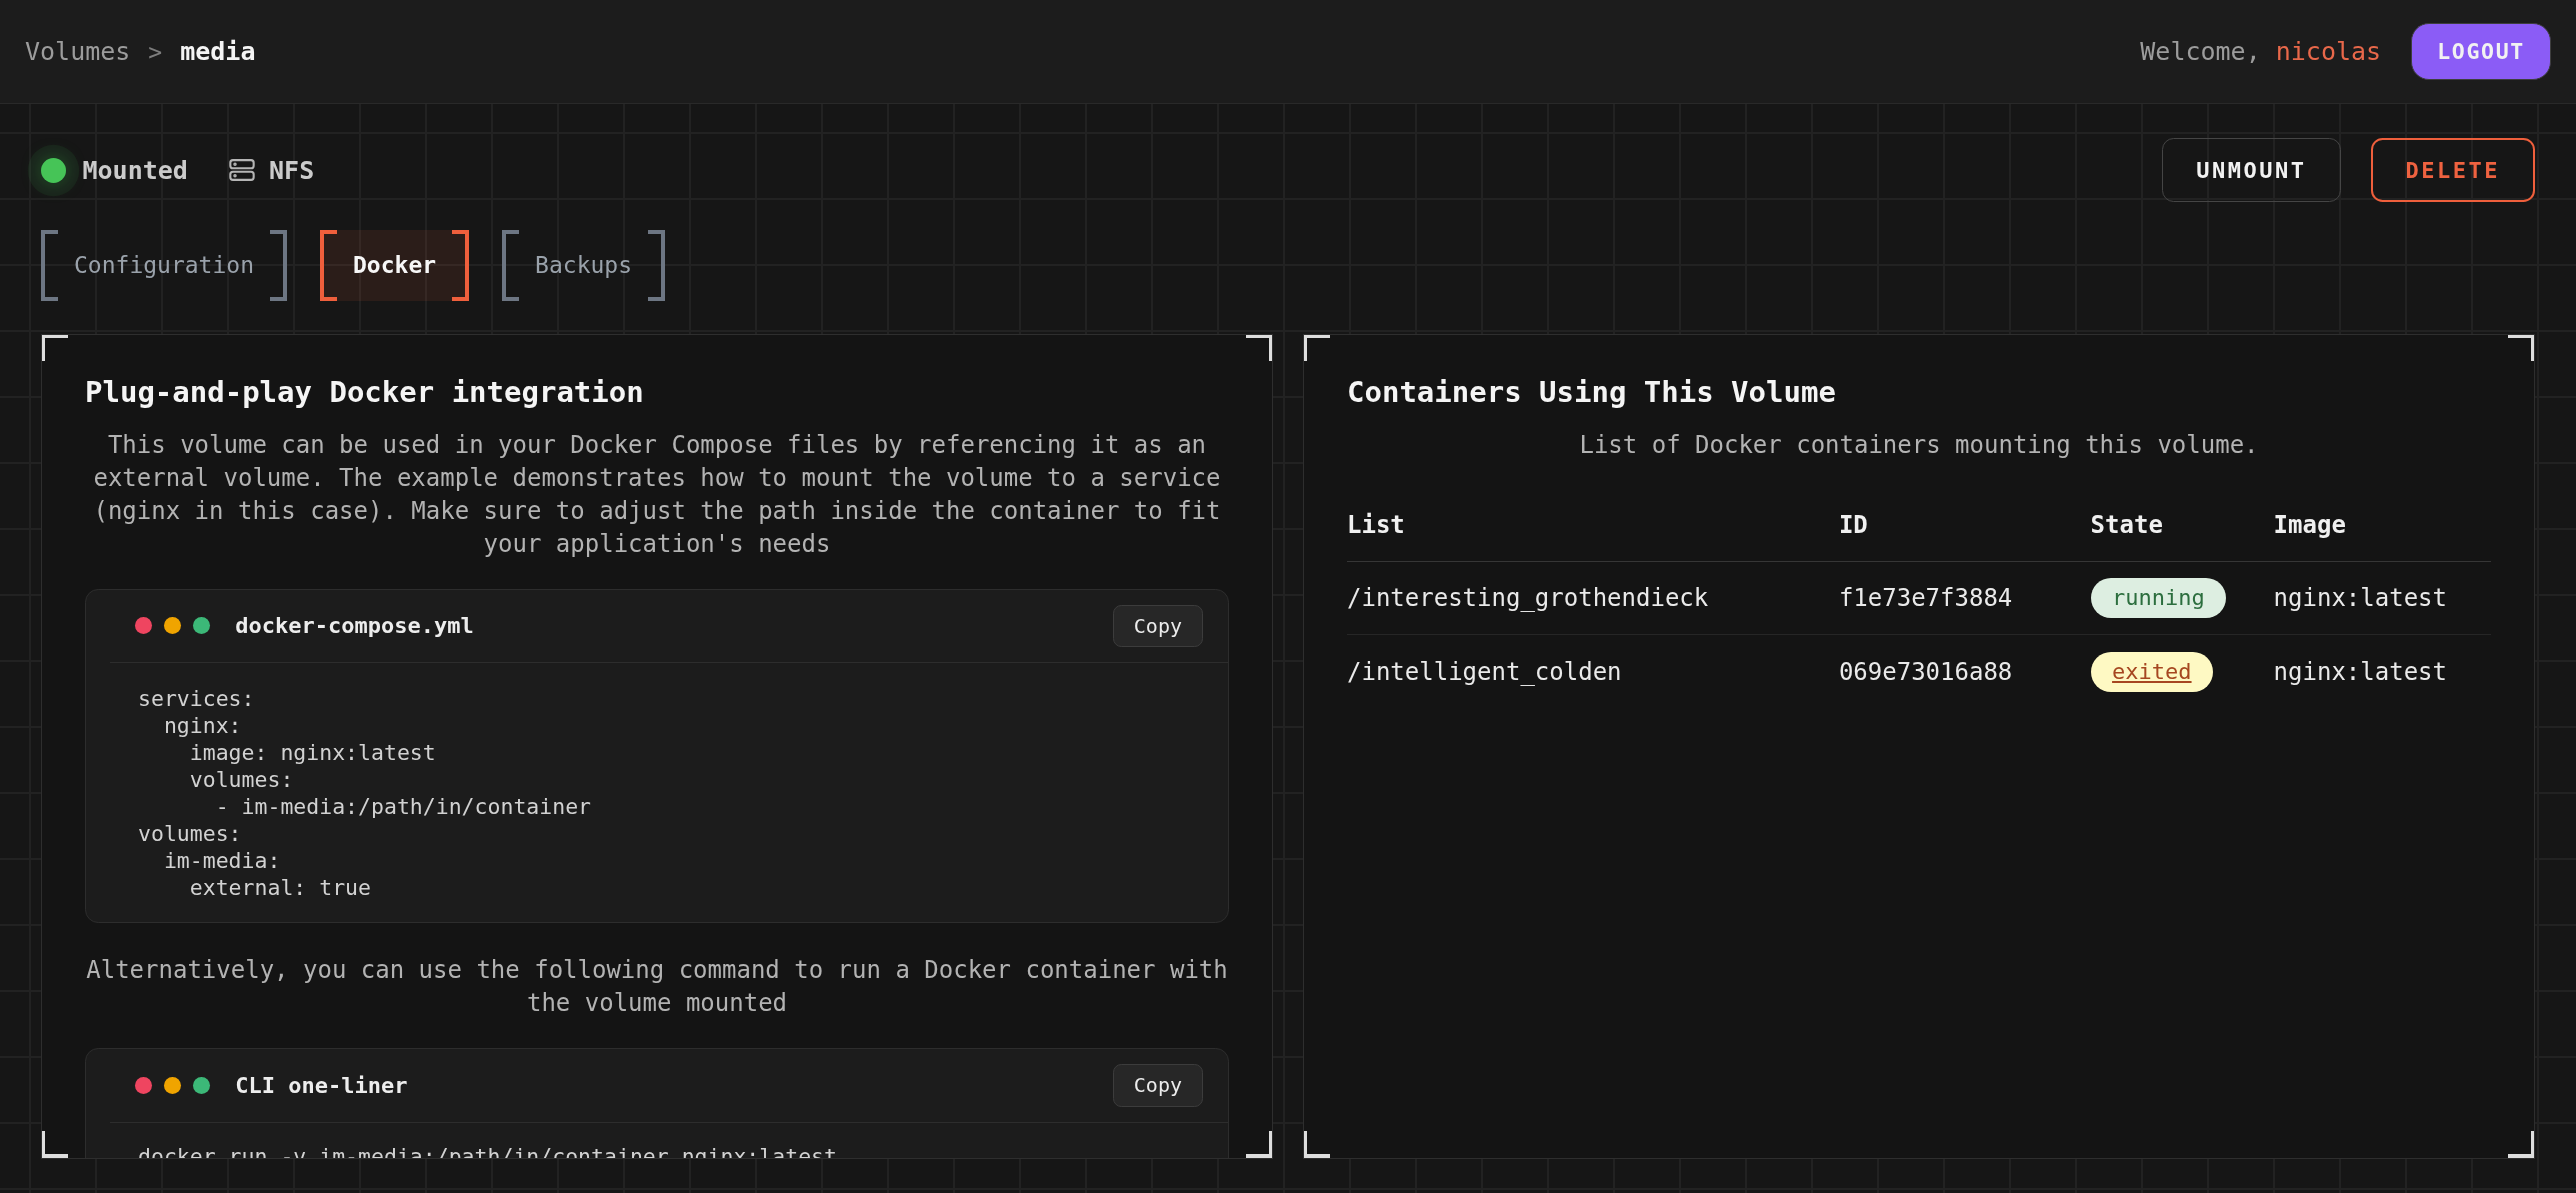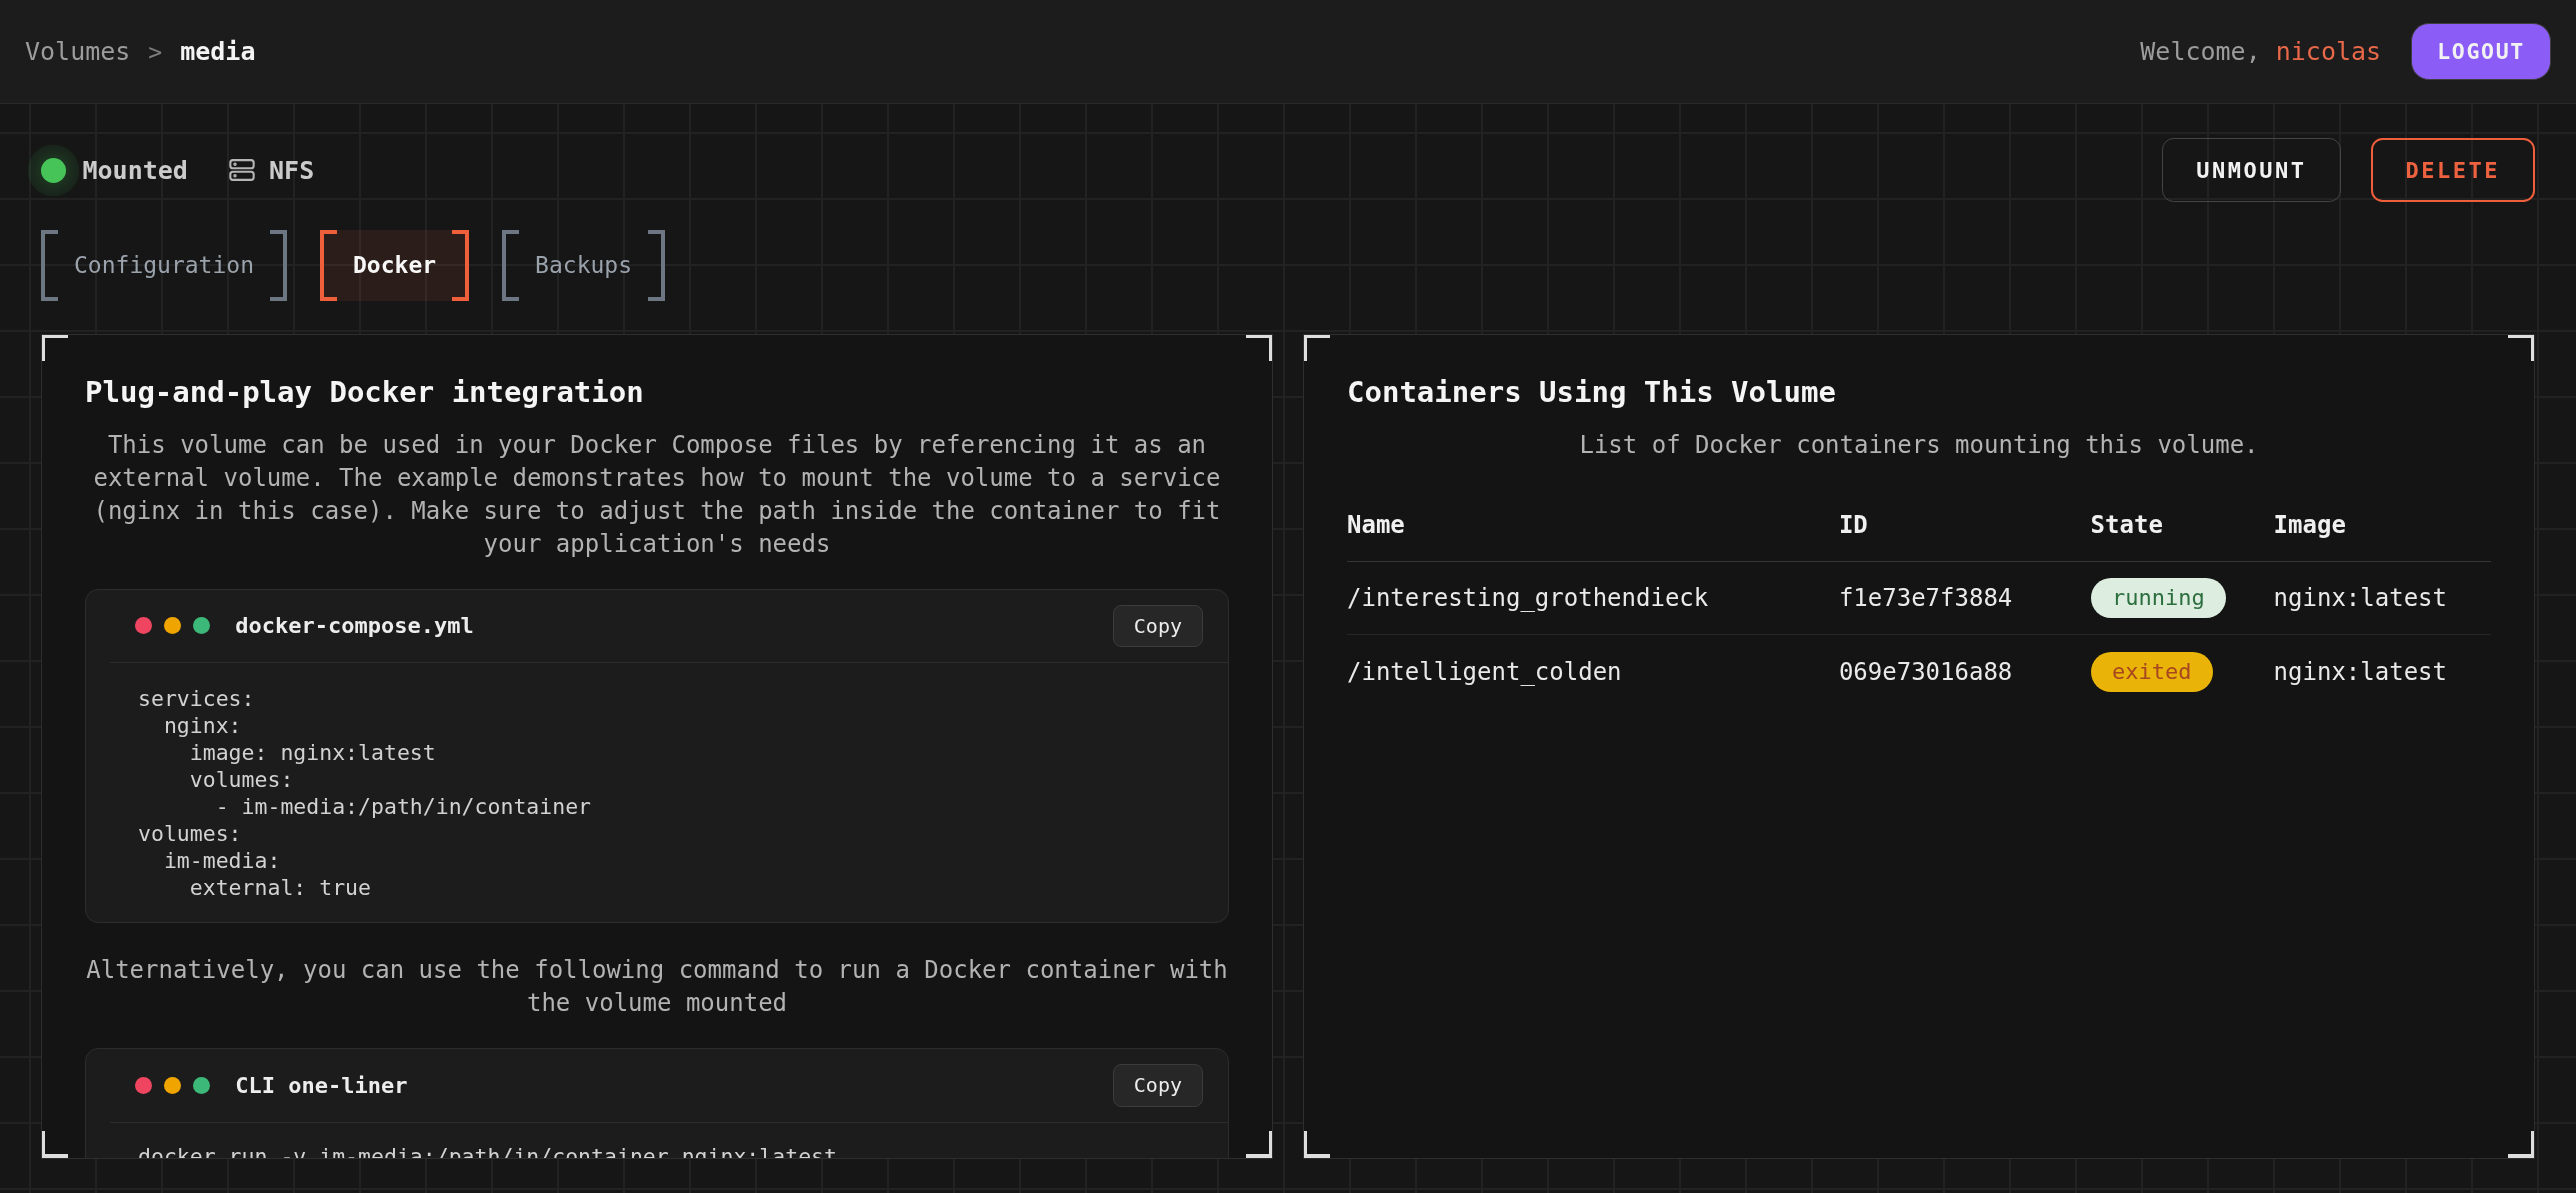--- a/index.html
+++ b/index.html
@@ -127,21 +127,21 @@
   .trow + .trow { border-top:1.7px solid #262626; }
   .col-name  { width:43%; }
   .col-id    { width:22%; }
   .col-state { width:16%; }
   .col-image { width:19%; }
   .td { font-size:24px; color:#eaeaea; }
   .pill {
     display:inline-block; font-size:22px; padding:7.4px 21.5px; border-radius:826px;
   }
   .pill[data-state="running"] { background:#ddeee1; color:#2c6e3e; }
-  .pill[data-state="exited"]  { background:#eab308; color:#a64720; }
+  .pill[data-state="exited"]  { background:#fef9c3; color:#a64720;text-decoration:underline; }
 </style>
 </head>
 <body>
 
 <header class="topbar">
   <nav class="breadcrumb">
     <span class="crumb-parent">Volumes</span>
     <span class="crumb-sep">&gt;</span>
     <span class="crumb-current">media</span>
   </nav>
@@ -241,21 +241,21 @@
       <span class="tick tl"></span>
       <span class="tick tr"></span>
       <span class="tick bl"></span>
       <span class="tick br"></span>
 
       <h2 class="panel-title">Containers Using This Volume</h2>
       <p class="panel-desc">List of Docker containers mounting this volume.</p>
 
       <div class="containers-table">
         <div class="thead">
-          <span class="th col-name">Name</span>
+          <span class="th col-name">List</span>
           <span class="th col-id">ID</span>
           <span class="th col-state">State</span>
           <span class="th col-image">Image</span>
         </div>
 
         <div class="trow">
           <span class="td col-name">/interesting_grothendieck</span>
           <span class="td col-id">f1e73e7f3884</span>
           <span class="col-state">
             <span class="pill" data-state="running">running</span>

